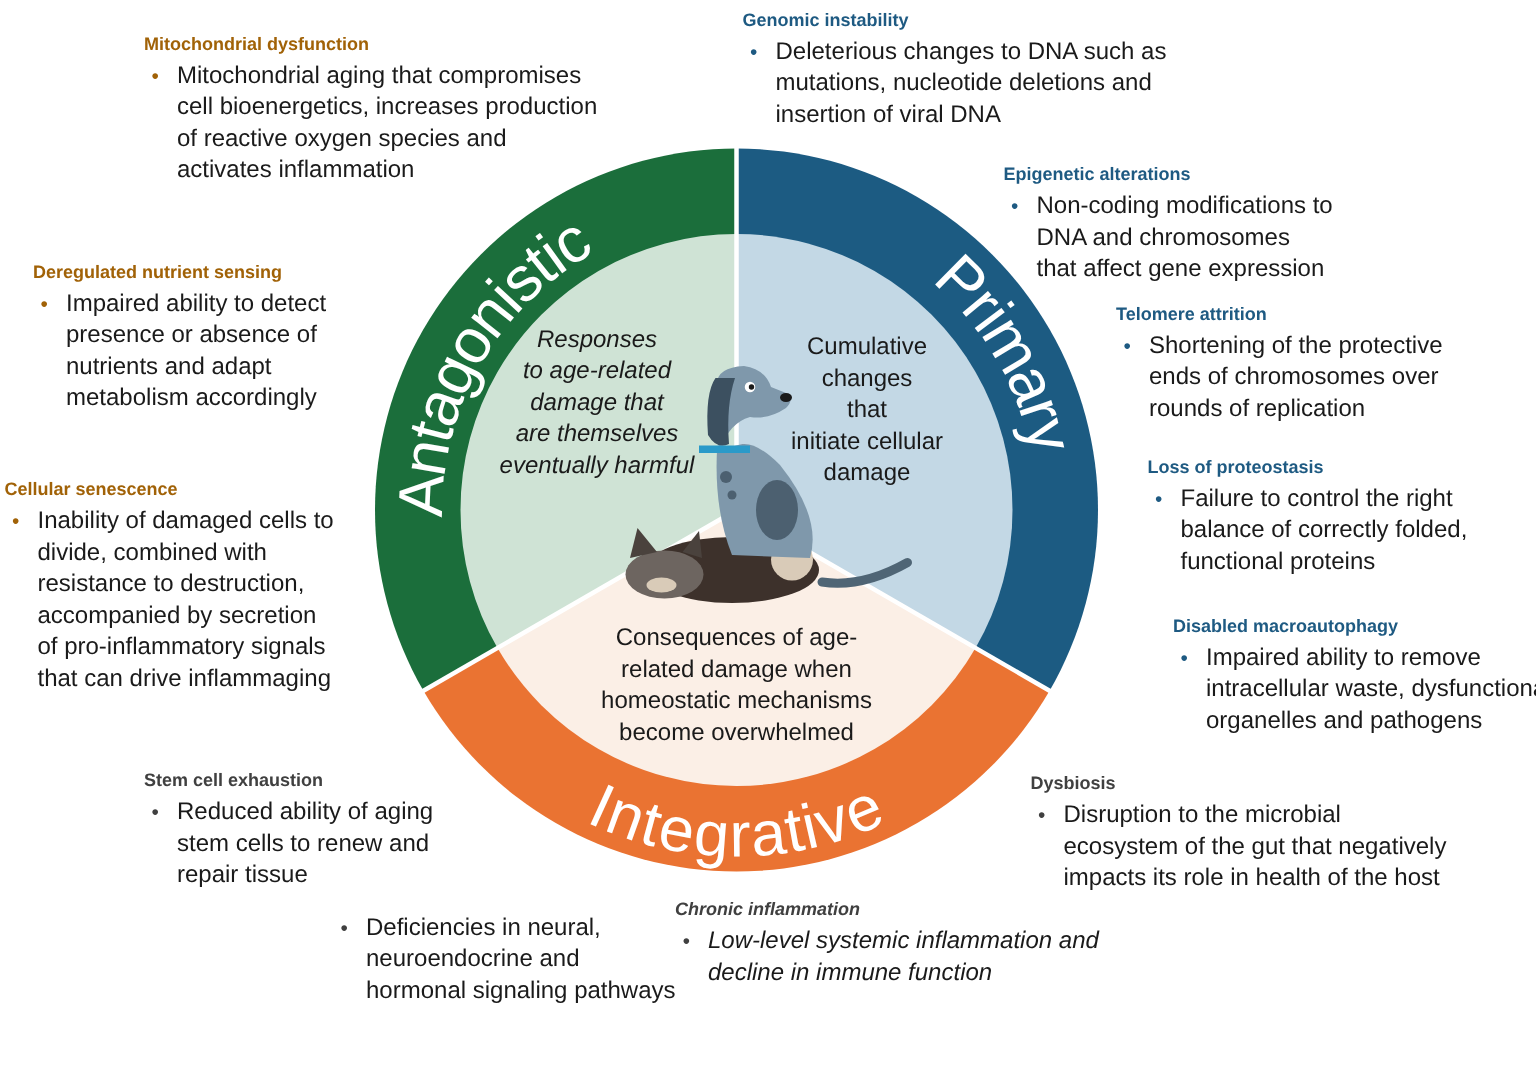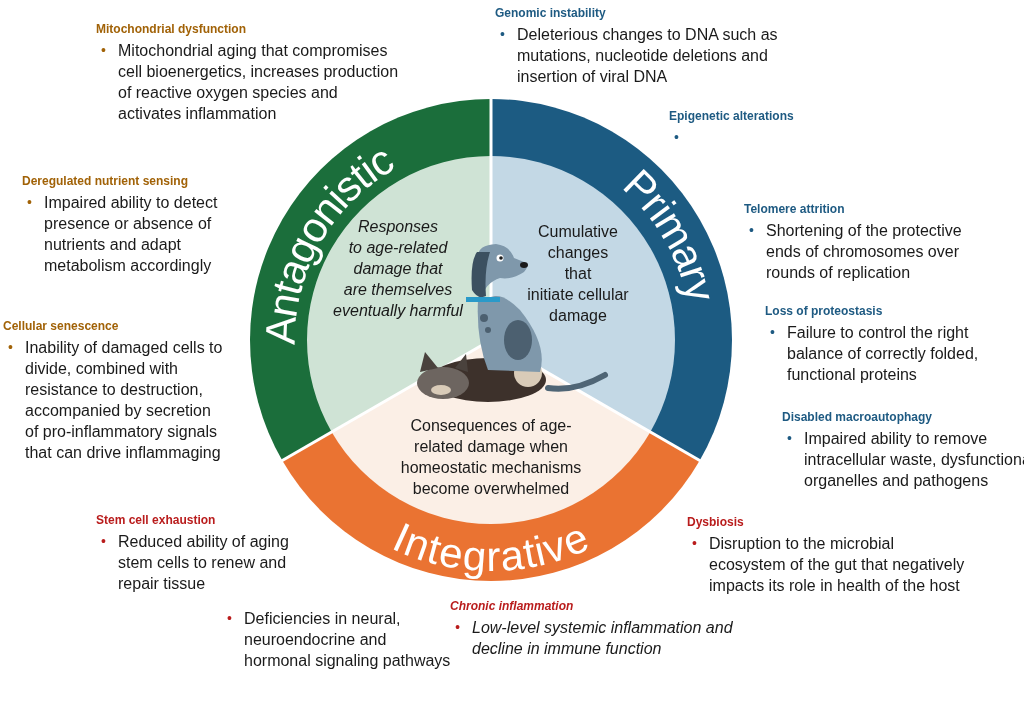--- a/index.html
+++ b/index.html
@@ -4,21 +4,21 @@
 <style>
   html, body { margin: 0; padding: 0; background: #ffffff; }
   body { width: 1024px; height: 716px; position: relative; overflow: hidden;
          font-family: "Liberation Sans", sans-serif; color: #1a1a1a; }
   .block { position: absolute; }
   .block h3 { margin: 0; font-size: 12px; font-weight: bold; line-height: 20px; }
   .block .desc { position: relative; padding-left: 22px; font-size: 16px; line-height: 21px; margin-top: 1px; }
   .block .desc .bullet { position: absolute; left: 5px; top: 0; font-size: 14px; }
   .green h3, .green .bullet { color: #a16207; }
   .blue h3, .blue .bullet { color: #1e5a82; }
-  .orange h3, .orange .bullet { color: #b91c1c; }
+  .orange h3, .orange .bullet { color: #404040; }
   #wheel { position: absolute; left: 0; top: 0; }
   .inner-text { position: absolute; text-align: center; font-size: 16px; line-height: 21px; color: #1a1a1a; }
 </style>
 </head>
 <body>
 
 <svg id="wheel" width="1024" height="716">
   <defs>
     <path id="arc-antag" d="M300.2222108287852,428.96114409641723 A210.5,210.5 0 0 1 472.6537161516179,130.30101605168755"></path>
     <path id="arc-primary" d="M564.363320743356,138.43593284142267 A214.5,214.5 0 0 1 702.2412630211186,377.24753410955657"></path>
@@ -82,21 +82,21 @@
   <h3>Cellular senescence</h3>
   <div class="desc"><span class="bullet">•</span><span class="lines">Inability of damaged cells to<br>divide, combined with<br>resistance to destruction,<br>accompanied by secretion<br>of pro-inflammatory signals<br>that can drive inflammaging</span></div>
 </div>
 
 <div class="block blue" style="left:495px; top:3px; width:330px;">
   <h3>Genomic instability</h3>
   <div class="desc"><span class="bullet">•</span><span class="lines">Deleterious changes to DNA such as<br>mutations, nucleotide deletions and<br>insertion of viral DNA</span></div>
 </div>
 <div class="block blue" style="left:669px; top:90px; width:260px;margin-top:16px;">
   <h3>Epigenetic alterations</h3>
-  <div class="desc"><span class="bullet">•</span></div>
+  <div class="desc"><span class="bullet">•</span><span class="lines">Non-coding modifications to<br>DNA and chromosomes<br>that affect gene expression</span></div>
 </div>
 <div class="block blue" style="left:744px; top:199px; width:260px;">
   <h3>Telomere attrition</h3>
   <div class="desc"><span class="bullet">•</span><span class="lines">Shortening of the protective<br>ends of chromosomes over<br>rounds of replication</span></div>
 </div>
 <div class="block blue" style="left:765px; top:301px; width:250px;">
   <h3>Loss of proteostasis</h3>
   <div class="desc"><span class="bullet">•</span><span class="lines">Failure to control the right<br>balance of correctly folded,<br>functional proteins</span></div>
 </div>
 <div class="block blue" style="left:749px; top:407px; width:275px;margin-left:33px;">

